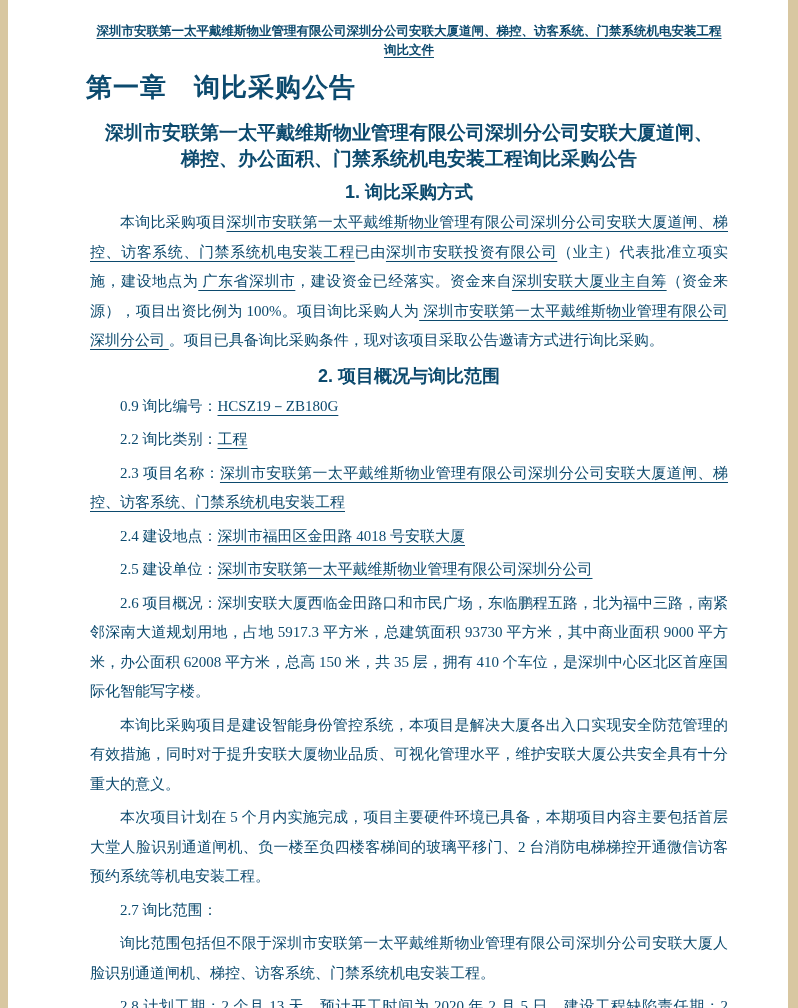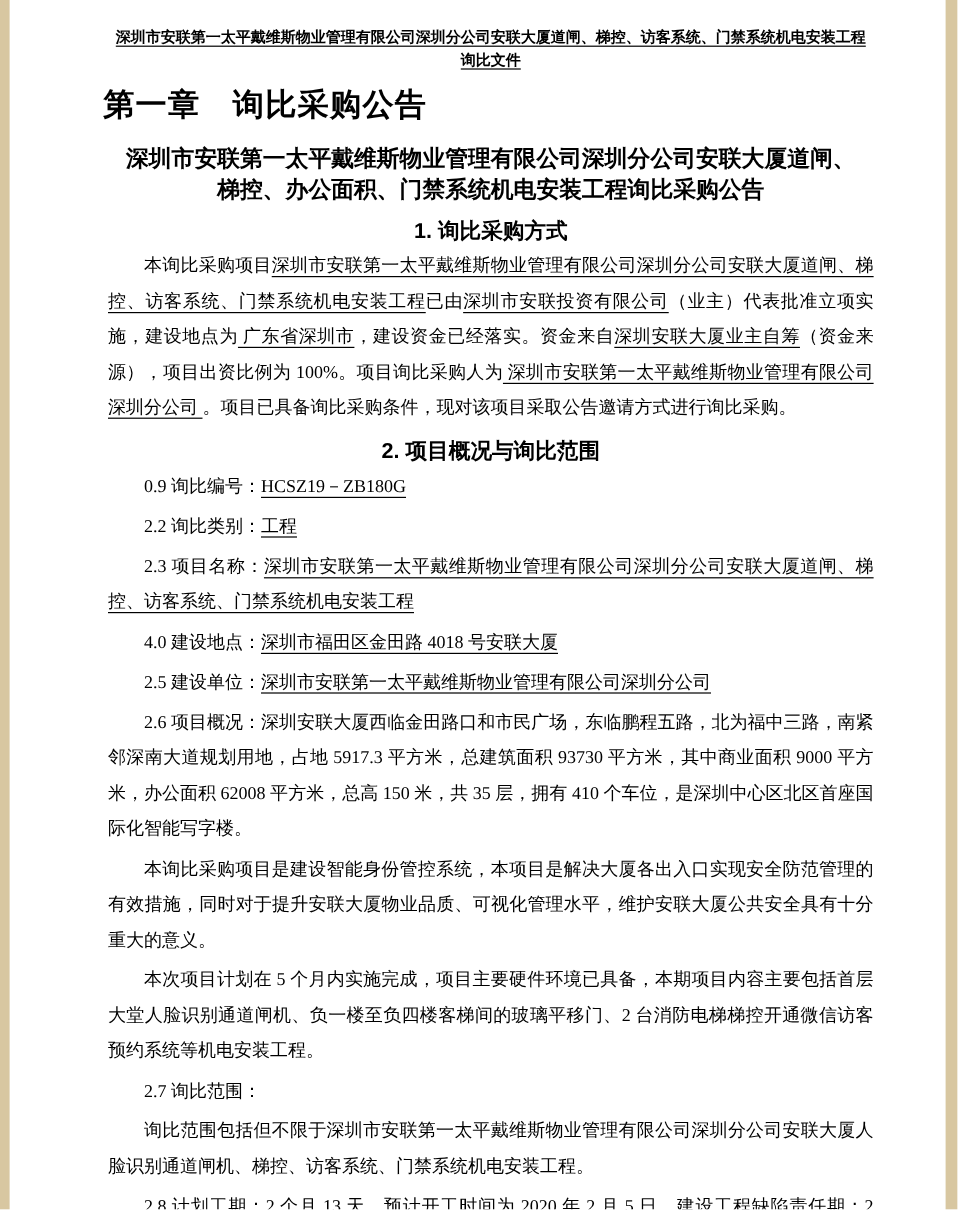--- a/index.html
+++ b/index.html
@@ -10,21 +10,21 @@
   .page {
     position: relative;
     width: 798px;
     height: 1008px;
     box-sizing: border-box;
     background: #ffffff;
     border-left: 8px solid #d8c7a1;
     border-right: 10px solid #d8c7a1;
     padding: 22px 56px 0 78px;
     overflow: hidden;
-    color: #000000;
+    color: #0c4a6e;
     font-family: "Liberation Serif", "DejaVu Serif", serif;
   }
   .doc-header {
     text-align: center;
     font-size: 12.5px;
     font-weight: bold;
     line-height: 19px;
     font-family: "Liberation Serif", "DejaVu Serif", serif;
   }
   .doc-header .hline {
@@ -89,21 +89,21 @@
     <span class="row">梯控、办公面积、门禁系统机电安装工程询比采购公告</span>
   </div>
 
   <div id="doc-body">
       <h2 class="sec-heading">1. 询比采购方式</h2>
       <p class="para"><span>本询比采购项目</span><span class="u">深圳市安联第一太平戴维斯物业管理有限公司深圳分公司安联大厦道闸、梯控、访客系统、门禁系统机电安装工程</span><span>已由</span><span class="u">深圳市安联投资有限公司</span><span>（业主）代表批准立项实施，建设地点为</span><span class="u"> 广东省深圳市</span><span>，建设资金已经落实。资金来自</span><span class="u">深圳安联大厦业主自筹</span><span>（资金来源），项目出资比例为 100%。项目询比采购人为</span><span class="u"> 深圳市安联第一太平戴维斯物业管理有限公司深圳分公司 </span><span>。项目已具备询比采购条件，现对该项目采取公告邀请方式进行询比采购。</span></p>
       <h2 class="sec-heading">2. 项目概况与询比范围</h2>
       <p class="para"><span>0.9 询比编号：</span><span class="u">HCSZ19－ZB180G</span></p>
       <p class="para"><span>2.2 询比类别：</span><span class="u">工程</span></p>
       <p class="para"><span>2.3 项目名称：</span><span class="u">深圳市安联第一太平戴维斯物业管理有限公司深圳分公司安联大厦道闸、梯控、访客系统、门禁系统机电安装工程</span></p>
-      <p class="para"><span>4.0 建设地点：</span><span class="u">深圳市福田区金田路 4018 号安联大厦</span></p>
+      <p class="para"><span>2.4 建设地点：</span><span class="u">深圳市福田区金田路 4018 号安联大厦</span></p>
       <p class="para"><span>2.5 建设单位：</span><span class="u">深圳市安联第一太平戴维斯物业管理有限公司深圳分公司</span></p>
       <p class="para"><span>2.6 项目概况：深圳安联大厦西临金田路口和市民广场，东临鹏程五路，北为福中三路，南紧邻深南大道规划用地，占地 5917.3  平方米，总建筑面积 93730 平方米，其中商业面积 9000 平方米，办公面积 62008 平方米，总高 150 米，共 35 层，拥有 410 个车位，是深圳中心区北区首座国际化智能写字楼。</span></p>
       <p class="para"><span>本询比采购项目是建设智能身份管控系统，本项目是解决大厦各出入口实现安全防范管理的有效措施，同时对于提升安联大厦物业品质、可视化管理水平，维护安联大厦公共安全具有十分重大的意义。</span></p>
       <p class="para"><span>本次项目计划在 5 个月内实施完成，项目主要硬件环境已具备，本期项目内容主要包括首层大堂人脸识别通道闸机、负一楼至负四楼客梯间的玻璃平移门、2 台消防电梯梯控开通微信访客预约系统等机电安装工程。</span></p>
       <p class="para"><span>2.7 询比范围：</span></p>
       <p class="para"><span>询比范围包括但不限于深圳市安联第一太平戴维斯物业管理有限公司深圳分公司安联大厦人脸识别通道闸机、梯控、访客系统、门禁系统机电安装工程。</span></p>
       <p class="para"><span>2.8 计划工期：</span><span class="u">2 个月 13 天，预计开工时间为 2020 年 2 月 5 日，建设工程缺陷责任期：2 年。 </span></p>
     </div>
 
 </div>

